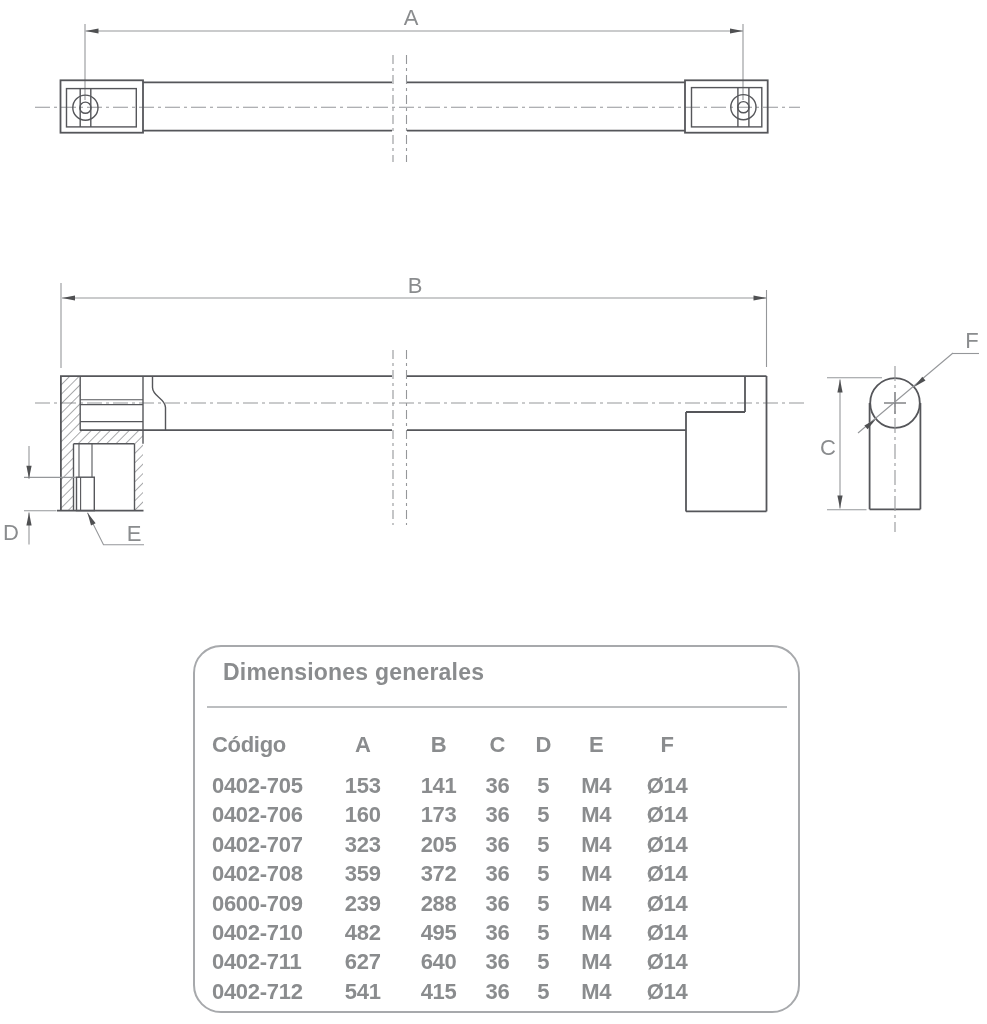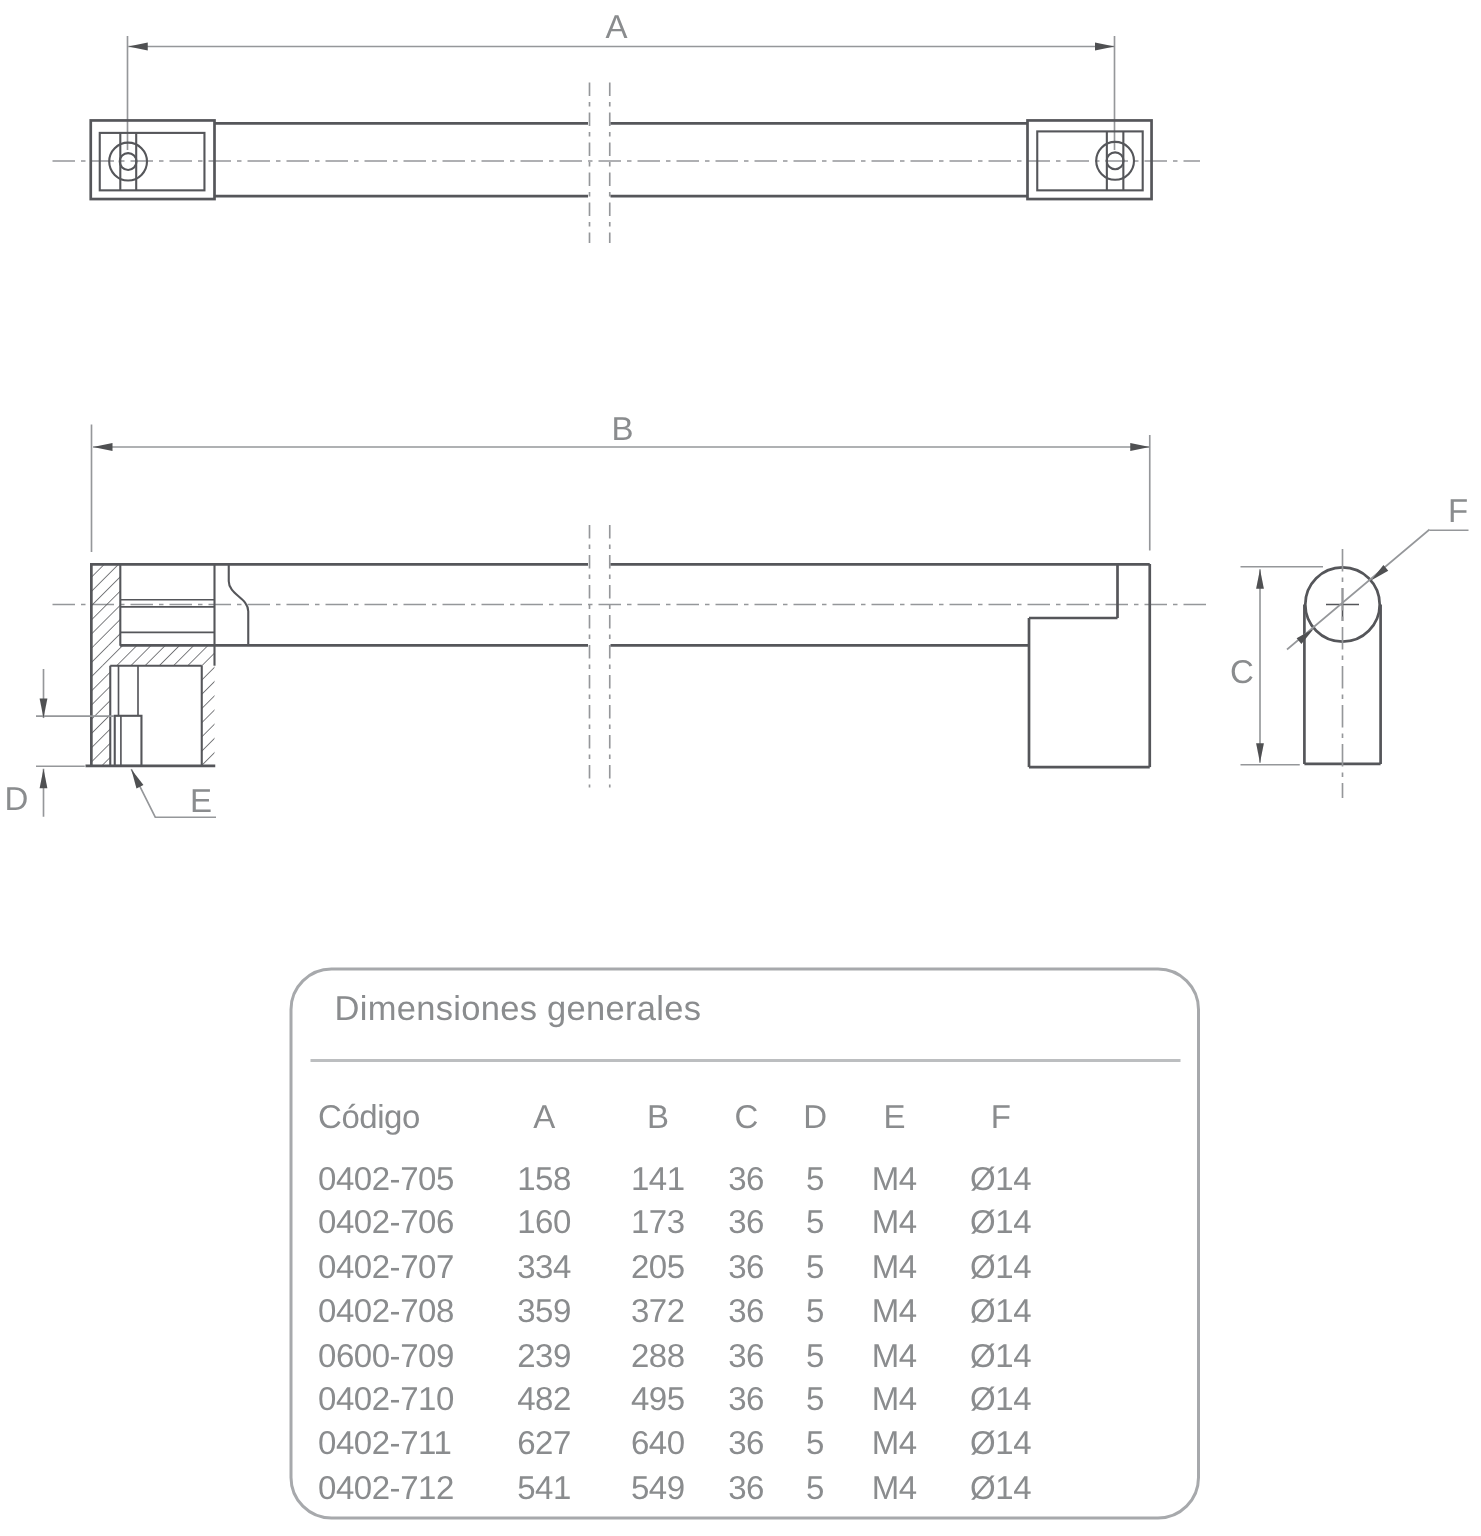--- a/index.html
+++ b/index.html
@@ -16,21 +16,21 @@
   .s2{stroke:var(--line-dark);stroke-width:1.4;fill:none;}
   .s3{stroke:var(--line-dark);stroke-width:1.1;fill:none;}
   .dim{stroke:var(--line-light);stroke-width:1.1;fill:none;}
   .cl{stroke:var(--line-light);stroke-width:1.1;fill:none;stroke-dasharray:15 4 3 4;}
   .brk{stroke:var(--line-light);stroke-width:1.1;fill:none;stroke-dasharray:9 4 3 4;}
   .hatch{fill:url(#hatchPat);stroke:none;}
   .lbl{fill:var(--text-gray);font-family:"Liberation Sans",sans-serif;font-size:22px;}
   .arrfill{fill:#4f5052;stroke:none;}
 
   .card{position:absolute;left:193px;top:645px;width:603px;height:364px;
-        border:2px solid var(--border-gray);border-radius:28px;background:#fff;}
+        border:2px solid var(--border-gray);border-radius:28px;background:#fff;font-weight:bold;}
   .card-title{position:absolute;left:28px;top:12px;font-size:23px;color:var(--text-gray);
         letter-spacing:0.2px;}
   .card-sep{position:absolute;left:12px;right:11px;top:59px;border-top:2px solid #bcbec0;}
   .thead{position:absolute;left:17px;top:85px;width:490px;height:26px;line-height:26px;
         display:flex;color:var(--text-gray);font-size:22px;letter-spacing:-0.3px;}
   .tbody{position:absolute;left:17px;top:124px;width:490px;}
   .trow{display:flex;height:29.4px;line-height:29.4px;color:var(--text-gray);
         font-size:22px;letter-spacing:-0.3px;}
   .c0{width:105px;}
   .c1{width:92px;text-align:center;}
@@ -202,39 +202,39 @@
     <span class="c2">B</span>
     <span class="c3">C</span>
     <span class="c4">D</span>
     <span class="c5">E</span>
     <span class="c6">F</span>
   </div>
   <div class="tbody">
 
   <div class="trow">
       <span class="c0">0402-705</span>
-      <span class="c1">158</span>
+      <span class="c1">153</span>
       <span class="c2">141</span>
       <span class="c3">36</span>
       <span class="c4">5</span>
       <span class="c5">M4</span>
       <span class="c6">Ø14</span>
     </div>
         <div class="trow">
       <span class="c0">0402-706</span>
       <span class="c1">160</span>
       <span class="c2">173</span>
       <span class="c3">36</span>
       <span class="c4">5</span>
       <span class="c5">M4</span>
       <span class="c6">Ø14</span>
     </div>
         <div class="trow">
       <span class="c0">0402-707</span>
-      <span class="c1">334</span>
+      <span class="c1">323</span>
       <span class="c2">205</span>
       <span class="c3">36</span>
       <span class="c4">5</span>
       <span class="c5">M4</span>
       <span class="c6">Ø14</span>
     </div>
         <div class="trow">
       <span class="c0">0402-708</span>
       <span class="c1">359</span>
       <span class="c2">372</span>
@@ -266,21 +266,21 @@
       <span class="c1">627</span>
       <span class="c2">640</span>
       <span class="c3">36</span>
       <span class="c4">5</span>
       <span class="c5">M4</span>
       <span class="c6">Ø14</span>
     </div>
         <div class="trow">
       <span class="c0">0402-712</span>
       <span class="c1">541</span>
-      <span class="c2">549</span>
+      <span class="c2">415</span>
       <span class="c3">36</span>
       <span class="c4">5</span>
       <span class="c5">M4</span>
       <span class="c6">Ø14</span>
     </div>
       </div>
 </div>
 
 </div>
 

